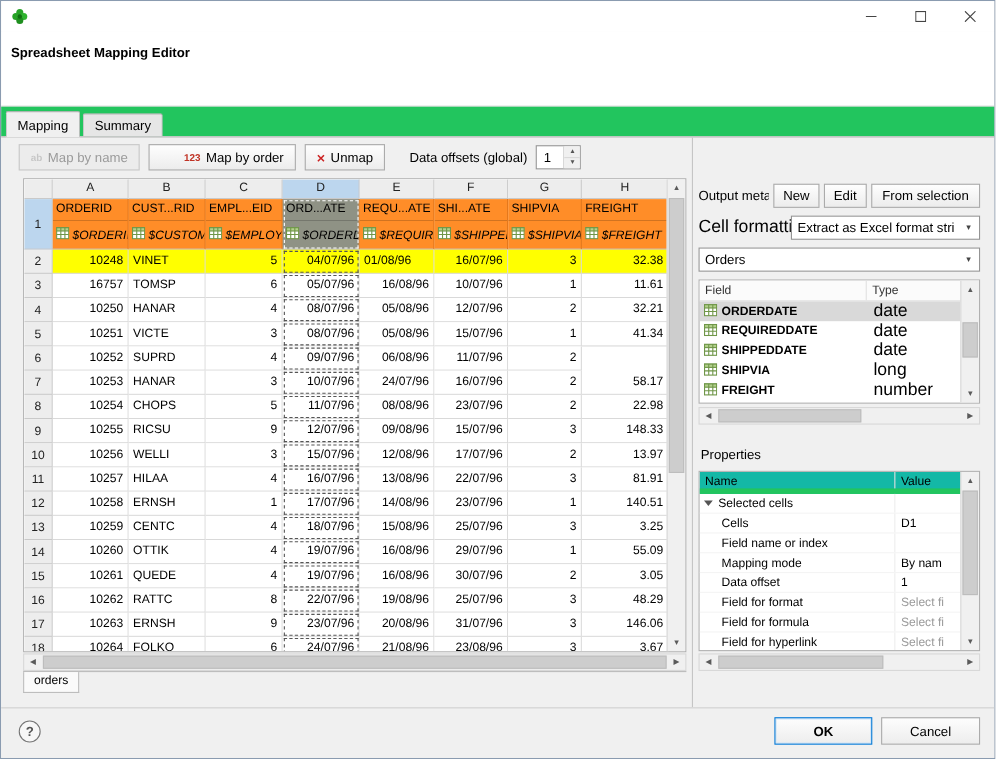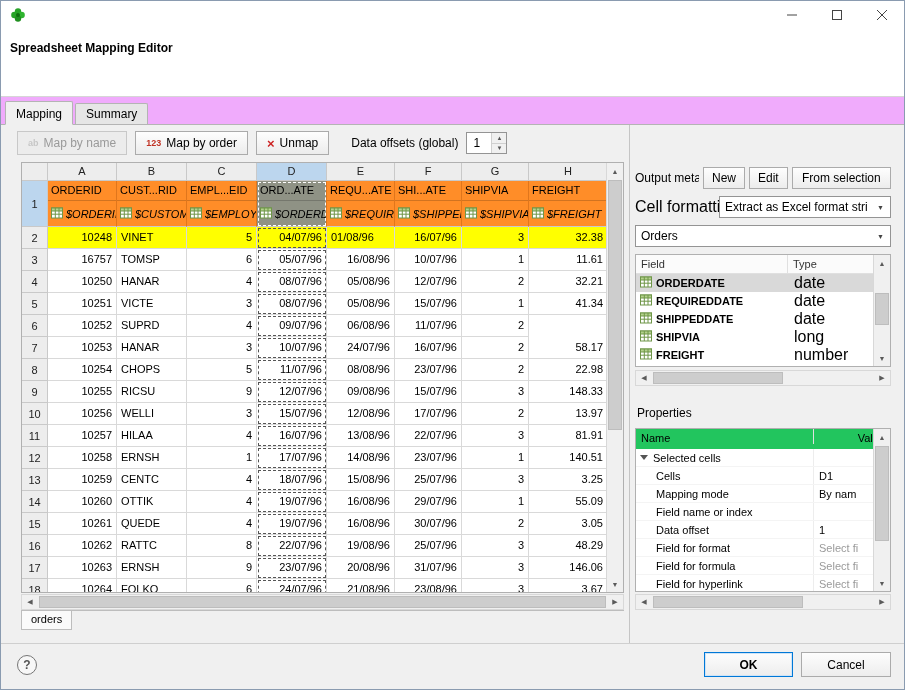--- a/index.html
+++ b/index.html
@@ -12,34 +12,34 @@
   .app-icon{margin-left:9px;display:flex;}
   .win-controls{margin-left:auto;display:flex;height:100%;}
   .win-btn{width:45px;height:100%;display:flex;align-items:center;justify-content:center;background:transparent;border:none;cursor:default;}
 
   
   .header{position:absolute;top:28px;left:0;right:0;height:68px;background:#fff;border-bottom:1px solid #d6d6d6;}
   .dialog-title{position:absolute;top:12px;left:9px;font-weight:bold;font-size:12px;}
   .xls-icon{position:absolute;right:1px;top:5px;}
 
   
-  .tabbar{position:absolute;top:96px;left:0;right:0;height:27px;display:flex;align-items:flex-end;padding-left:4px;background:#f0abfc;}
+  .tabbar{position:absolute;top:96px;left:0;right:0;height:27px;display:flex;align-items:flex-end;padding-left:4px;background:#22c55e;}
   .tab{padding:3px 10px 3px 10px;border:1px solid #b4b4b4;border-bottom:none;margin-right:2px;background:#e6e6e6;border-radius:2px 2px 0 0;font-size:12px;}
   .tab.active{background:#f0f0f0;position:relative;z-index:3;border-bottom:1px solid #f0f0f0;margin-bottom:-1px;padding-top:5px;}
 
   
   .content{position:absolute;top:123px;left:0;right:0;bottom:46px;border-top:1px solid #b4b4b4;background:#f0f0f0;}
 
   
   .toolbar{position:absolute;left:16px;top:5px;height:26px;display:flex;align-items:center;gap:8px;}
   .tbtn{display:flex;align-items:center;gap:5px;height:24px;padding:0 10px;border:1px solid #ababab;background:linear-gradient(#fefefe,#ececec);font-size:12px;font-family:"Liberation Sans",sans-serif;}
   .tbtn.disabled{color:#9a9a9a;background:#ececec;border-color:#c8c8c8;}
   .tbtn.disabled .ticon{opacity:.45;}
   .ticon{font-size:9px;font-weight:bold;line-height:1;display:flex;align-items:center;}
-  .ticon.digits{color:#c03325;letter-spacing:0;}
+  .ticon.digits{color:#c03325;letter-spacing:0;margin-left:21px;}
   .ticon.unx{color:#cc2222;font-size:13px;}
   .tlabel{margin-left:14px;font-size:12px;}
   .spin{display:flex;border:1px solid #949494;background:#fff;height:22px;width:41px;}
   .spin-val{flex:1;padding:3px 2px 0 6px;font-size:12px;}
   .spin-btns{width:15px;display:flex;flex-direction:column;border-left:1px solid #cfcfcf;}
   .spin-btn{flex:1;font-size:6px;display:flex;align-items:center;justify-content:center;background:#f0f0f0;color:#555;}
   .spin-btn:first-child{border-bottom:1px solid #cfcfcf;}
 
   
   .grid-wrap{position:absolute;left:20px;top:37px;width:603px;height:431px;background:#fff;border:1px solid #b0b0b0;overflow:hidden;}
@@ -93,21 +93,21 @@
   .ft-hcell.f{width:152px;border-right:1px solid #e0e0e0;}
   .ft-body{position:absolute;left:0;top:19px;right:17px;bottom:0;}
   .ft-row{display:flex;height:18px;align-items:center;}
   .ft-row.sel{background:#d9d9d9;}
   .ft-field{width:152px;flex:0 0 152px;display:flex;align-items:center;gap:4px;padding-left:4px;font-size:11px;font-weight:bold;white-space:nowrap;overflow:hidden;}
   .ft-type{font-size:16px;padding-left:6px;white-space:nowrap;overflow:hidden;}
   .ft-hscroll{position:absolute;left:0;right:0;top:245px;}
 
   .props-label{position:absolute;left:2px;top:281px;font-size:12px;}
   .ptable{position:absolute;left:0;right:0;top:303px;height:164px;background:#fff;border:1px solid #b0b0b0;overflow:hidden;}
-  .pt-head{display:flex;height:20px;border-bottom:5px solid #22c55e;background:#22c55e;justify-content:space-between;}
+  .pt-head{display:flex;height:20px;border-bottom:5px solid #22c55e;background:#14b8a6;}
   .pt-hname{width:178px;flex:0 0 178px;padding:3px 5px 0 5px;font-size:11px;border-right:1px solid #e0e0e0;}
   .pt-hval{font-size:11px;padding:3px 5px 0 5px;}
   .pt-body{position:absolute;left:0;top:20px;right:17px;bottom:0;}
   .pt-row{display:flex;height:18px;align-items:center;font-size:11px;border-bottom:1px solid #f4f4f4;}
   .pt-name{width:178px;flex:0 0 178px;white-space:nowrap;overflow:hidden;border-right:1px solid #ededed;height:100%;display:flex;align-items:center;padding-left:20px;}
   .pt-group .pt-name{padding-left:4px;gap:5px;}
   .pt-val{flex:1;padding-left:5px;white-space:nowrap;overflow:hidden;}
   .pt-val.muted{color:#9a9a9a;}
   .chev{width:0;height:0;border-left:4px solid transparent;border-right:4px solid transparent;border-top:5px solid #555;display:inline-block;}
   .pt-hscroll{position:absolute;left:0;right:0;top:469px;}
@@ -635,26 +635,26 @@
                 <span class="chev"></span>
                 <span>Selected cells</span>
               </div>
               <div class="pt-val"></div>
             </div>
             <div class="pt-row">
               <div class="pt-name">Cells</div>
               <div class="pt-val">D1</div>
             </div>
             <div class="pt-row">
+              <div class="pt-name">Field name or index</div>
+              <div class="pt-val"></div>
+            </div>
+            <div class="pt-row">
               <div class="pt-name">Mapping mode</div>
               <div class="pt-val">By nam</div>
-            </div>
-            <div class="pt-row">
-              <div class="pt-name">Field name or index</div>
-              <div class="pt-val"></div>
             </div>
             <div class="pt-row">
               <div class="pt-name">Data offset</div>
               <div class="pt-val">1</div>
             </div>
             <div class="pt-row">
               <div class="pt-name">Field for format</div>
               <div class="pt-val muted">Select fi</div>
             </div>
             <div class="pt-row">

